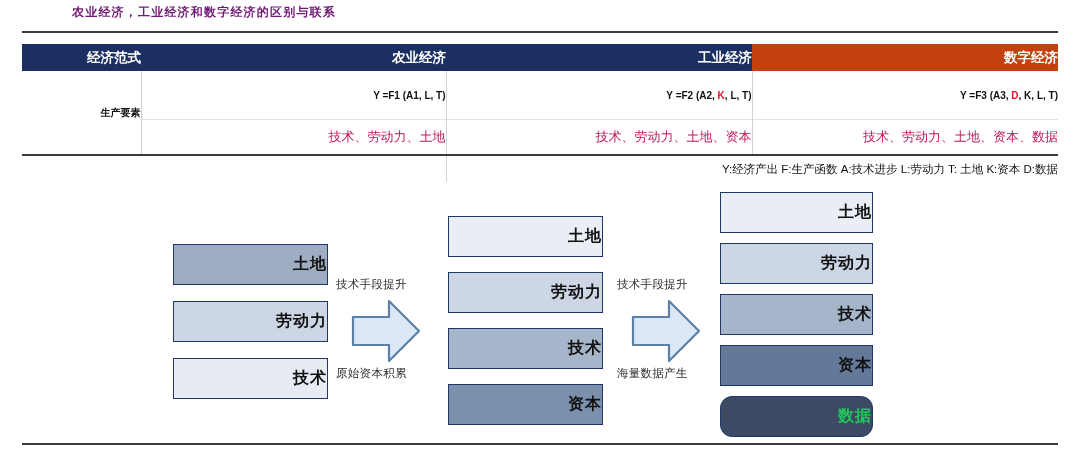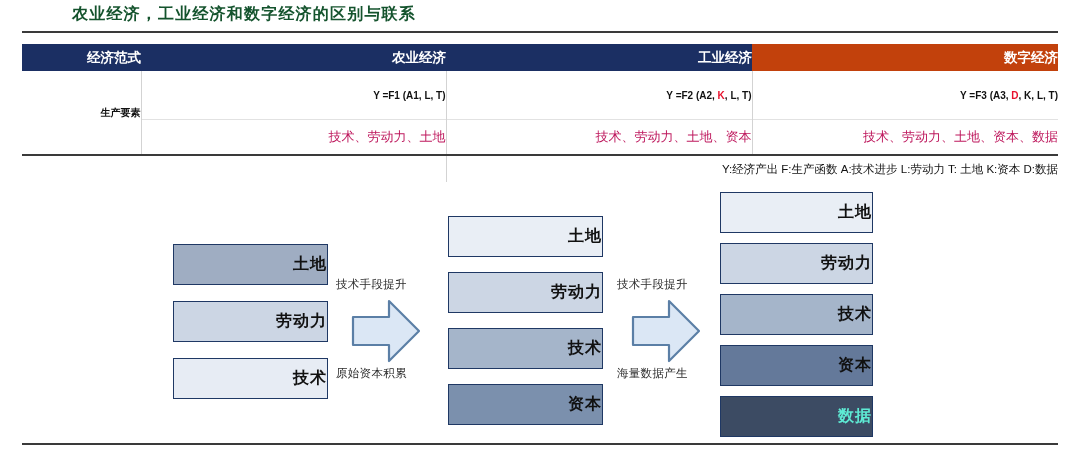--- a/index.html
+++ b/index.html
@@ -16,23 +16,23 @@
     color: #1a1a1a;
   }
 
   
   #slide-title {
     position: absolute;
     left: 72px;
     top: 4px;
     font-family: "Liberation Serif", "DejaVu Serif", serif;
     font-weight: bold;
-    font-size: 16px;
+    font-size: 12px;
     letter-spacing: 1.2px;
-    color: #14532d;
+    color: #701a75;
     white-space: nowrap;
   }
   #title-rule {
     position: absolute;
     left: 22px;
     top: 31px;
     width: 1036px;
     height: 0;
     border-top: 2px solid #3a3a3a;
   }
@@ -116,21 +116,21 @@
     box-sizing: border-box;
     border: 1.6px solid #1f3864;
     font-weight: bold;
     font-size: 16px;
     color: #111111;
     display: flex;
     align-items: center;
     justify-content: flex-end;
     letter-spacing: 1px;
   }
-  .fbox.dark-text-white { color: #5eead4; }
+  .fbox.dark-text-white { color: #22c55e; border-radius: 12px; }
 
   .arrowlabel {
     position: absolute;
     font-size: 11.5px;
     color: #2b2b2b;
     white-space: nowrap;
     letter-spacing: 0.3px;
   }
   .blockarrow { position: absolute; }
 </style>

